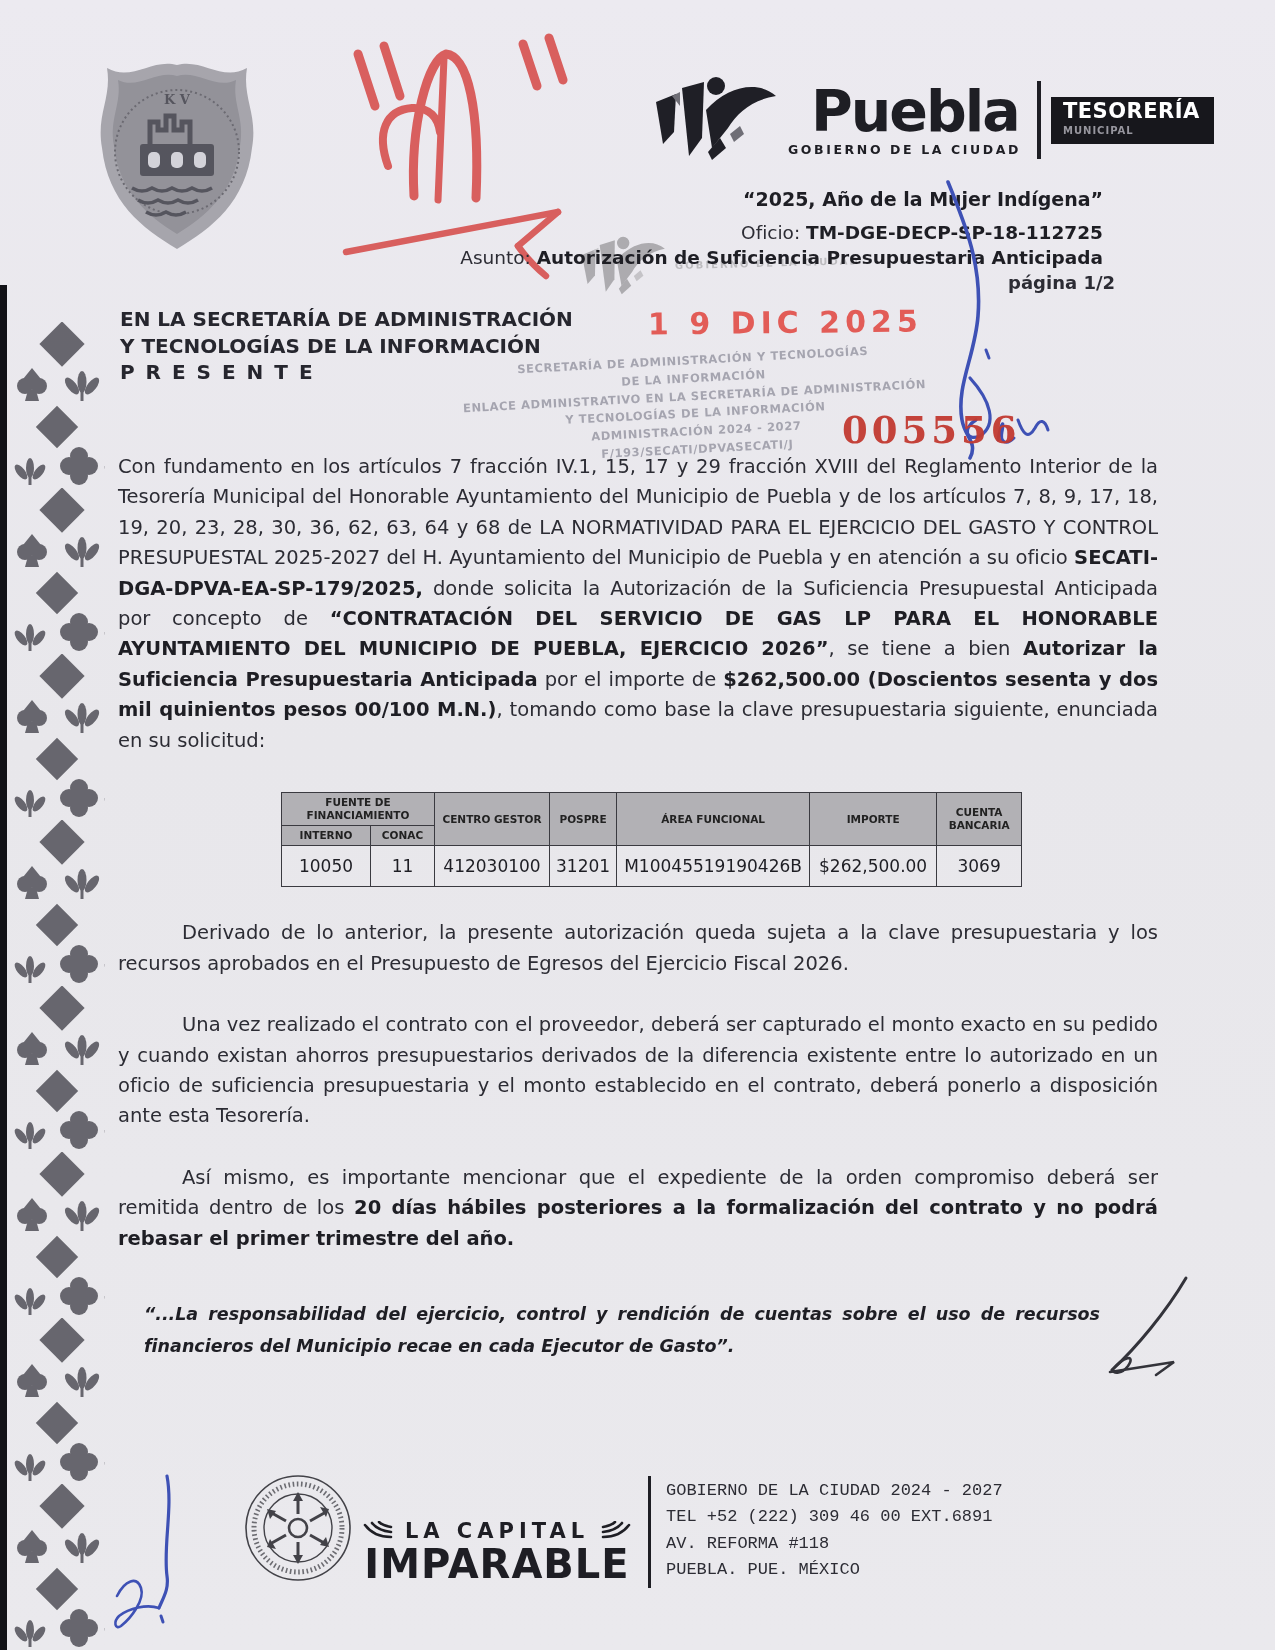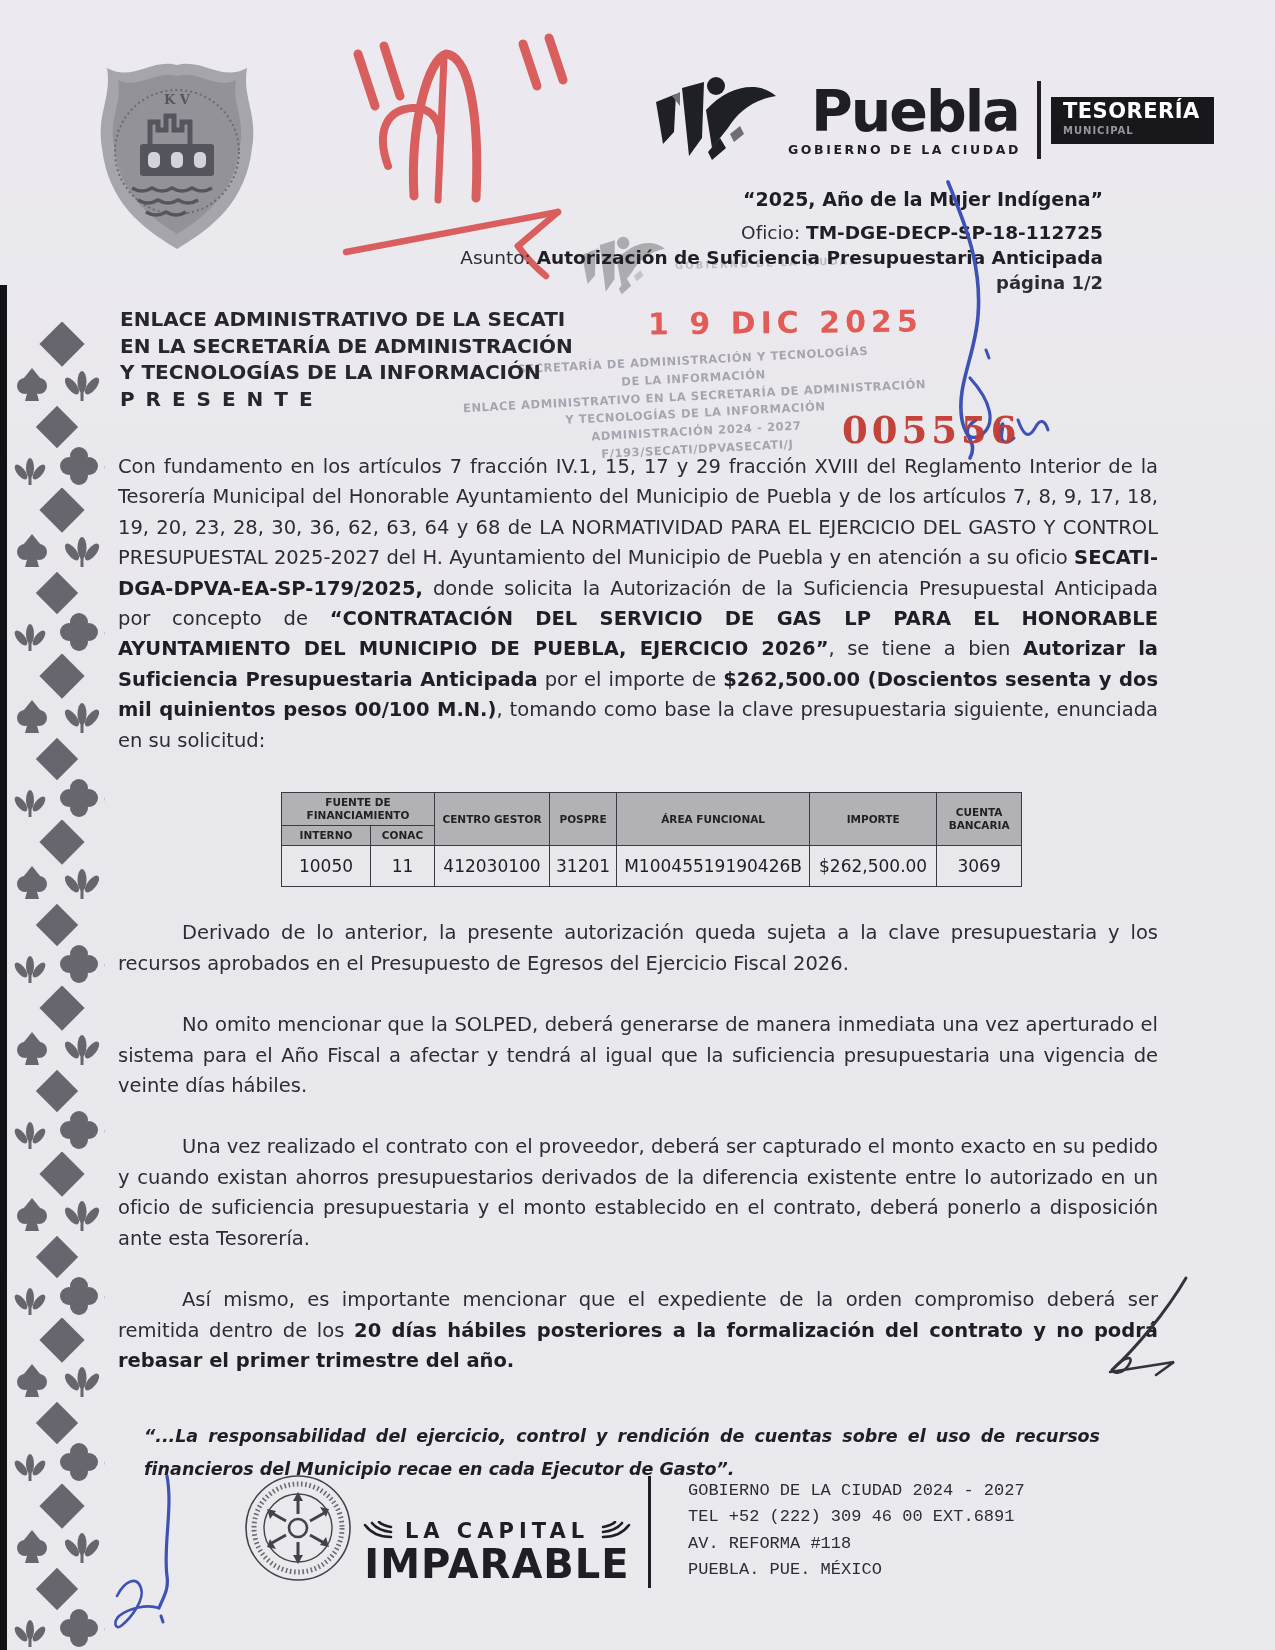--- a/index.html
+++ b/index.html
@@ -22,21 +22,21 @@
   .wordmark{display:flex;flex-direction:column;line-height:1;}
   .wordmark .brand{font-size:57px;font-weight:800;letter-spacing:-2px;color:var(--ink-strong);margin-left:23px;}
   .wordmark .brand-sub{font-size:12.5px;font-weight:700;letter-spacing:2.6px;color:var(--ink-strong);margin-top:4px;}
   .dept-bar{width:4px;height:78px;background:var(--ink-strong);margin-left:6px;}
   .dept-box{background:#17171c;color:#fff;padding:4px 14px 8px 12px;min-width:128px;}
   .dept-box .dept-name{font-size:21px;font-weight:800;letter-spacing:.5px;line-height:1;}
   .dept-box .dept-sub{font-size:10px;font-weight:700;letter-spacing:1px;color:#97969e;margin-top:3px;}
   #motto{position:absolute;right:172px;top:188px;font-size:19px;font-weight:700;color:var(--ink-strong);}
   #oficio-line{position:absolute;right:172px;top:222px;font-size:18.5px;text-align:right;}
   #asunto-line{position:absolute;right:172px;top:247px;font-size:18.5px;text-align:right;}
-  #page-indicator{position:absolute;right:172px;top:272px;font-size:18px;font-weight:700;text-align:right;}
+  #page-indicator{position:absolute;right:160px;top:272px;font-size:18px;font-weight:700;text-align:right;}
   .lbl{font-weight:400;color:var(--ink);}
   .val{font-weight:800;color:var(--ink-strong);}
   #ghost-stamp{position:absolute;left:575px;top:228px;opacity:.30;filter:grayscale(1);transform:rotate(-1.5deg);display:flex;align-items:center;gap:8px;}
   #ghost-stamp .ghost-sub{font-size:10px;font-weight:700;letter-spacing:2px;color:#55555f;}
   
   #date-stamp{position:absolute;left:648px;top:305px;font-size:30px;font-weight:700;letter-spacing:5px;color:var(--stamp_red);transform:rotate(-.6deg);opacity:.92;}
   #received-stamp{position:absolute;left:455px;top:352px;width:480px;text-align:center;transform:rotate(-3deg);color:var(--faded_stamp);opacity:.55;font-size:11.5px;font-weight:700;letter-spacing:.6px;line-height:1.55;}
   #folio{position:absolute;left:842px;top:408px;font-family:"DejaVu Serif",serif;font-size:37px;font-weight:700;letter-spacing:4px;color:var(--folio_red);opacity:.95;}
   #rubric-top{position:absolute;left:918px;top:172px;}
   #pen-check{position:absolute;left:1082px;top:1272px;}
@@ -58,21 +58,21 @@
   .w-interno{width:80px}.w-conac{width:55px}.w-centro{width:106px}.w-pospre{width:56px}.w-area{width:184px}.w-importe{width:118px}.w-cuenta{width:76px}
   
   #footer{position:absolute;left:100px;top:1458px;width:1090px;height:180px;}
   #footer-squiggle{position:absolute;left:5px;top:10px;}
   #seal{position:absolute;left:142px;top:14px;opacity:.85;}
   #slogan{position:absolute;left:262px;top:32px;width:270px;text-align:center;color:var(--ink-strong);}
   #slogan .cap-row{display:flex;align-items:center;justify-content:center;gap:12px;margin-top:29px;}
   #slogan .cap-text{font-size:21px;font-weight:800;letter-spacing:5px;}
   #slogan .imp-text{font-size:40px;font-weight:900;letter-spacing:1px;line-height:1.05;}
   #footer-divider{position:absolute;left:548px;top:18px;width:2.5px;height:112px;background:var(--ink-strong);}
-  #footer-contact{position:absolute;left:588px;top:20px;font-family:"Liberation Mono","DejaVu Sans Mono",monospace;font-size:17px;line-height:1.55;color:var(--ink);white-space:pre;}
+  #footer-contact{position:absolute;left:566px;top:20px;font-family:"Liberation Mono","DejaVu Sans Mono",monospace;font-size:17px;line-height:1.55;color:var(--ink);white-space:pre;}
   
   #talavera-strip{position:absolute;left:10px;top:322px;}
 </style>
 </head>
 <body>
 
 <div id="page">
 
   <div class="edge-strip"></div>
 
@@ -200,21 +200,20 @@
       <div class="stamp-line">SECRETARÍA DE ADMINISTRACIÓN Y TECNOLOGÍAS</div>
       <div class="stamp-line">DE LA INFORMACIÓN</div>
       <div class="stamp-line">ENLACE ADMINISTRATIVO EN LA SECRETARÍA DE ADMINISTRACIÓN</div>
       <div class="stamp-line">Y TECNOLOGÍAS DE LA INFORMACIÓN</div>
       <div class="stamp-line">ADMINISTRACIÓN 2024 - 2027</div>
       <div class="stamp-line">F/193/SECATI/DPVASECATI/J</div>
     </div>
   <div id="folio">005556</div>
 
   <div id="recipient">
-      <div class="recipient-line">ENLACE ADMINISTRATIVO DE LA SECATI</div>
       <div class="recipient-line">EN LA SECRETARÍA DE ADMINISTRACIÓN</div>
       <div class="recipient-line">Y TECNOLOGÍAS DE LA INFORMACIÓN</div>
       <div class="recipient-line">P R E S E N T E</div>
     </div>
 
   <div id="main-col">
     <div>
         <p class="para first"><span>Con fundamento en los artículos 7 fracción IV.1, 15, 17 y 29 fracción XVIII del Reglamento Interior de la Tesorería Municipal del Honorable Ayuntamiento del Municipio de Puebla y de los artículos 7, 8, 9, 17, 18, 19, 20, 23, 28, 30, 36, 62, 63, 64 y 68 de LA NORMATIVIDAD PARA EL EJERCICIO DEL GASTO Y CONTROL PRESUPUESTAL 2025-2027 del H. Ayuntamiento del Municipio de Puebla y en atención a su oficio </span><span class="b">SECATI-DGA-DPVA-EA-SP-179/2025,</span><span> donde solicita la Autorización de la Suficiencia Presupuestal Anticipada por concepto de </span><span class="b">“CONTRATACIÓN DEL SERVICIO DE GAS LP PARA EL HONORABLE AYUNTAMIENTO DEL MUNICIPIO DE PUEBLA, EJERCICIO 2026”</span><span>, se tiene a bien </span><span class="b">Autorizar la Suficiencia Presupuestaria Anticipada</span><span> por el importe de </span><span class="b">$262,500.00 (Doscientos sesenta y dos mil quinientos pesos 00/100 M.N.)</span><span>, tomando como base la clave presupuestaria siguiente, enunciada en su solicitud:</span></p>
       </div>
 
@@ -239,21 +238,20 @@
         <td>31201</td>
         <td>M10045519190426B</td>
         <td>$262,500.00</td>
         <td>3069</td>
       </tr>
     </tbody>
       </table>
 
     <div>
         <p class="para indent"><span>Derivado de lo anterior, la presente autorización queda sujeta a la clave presupuestaria y los recursos aprobados en el Presupuesto de Egresos del Ejercicio Fiscal 2026.</span></p>
-        <p class="para indent"><span>No omito mencionar que la SOLPED, deberá generarse de manera inmediata una vez aperturado el sistema para el Año Fiscal a afectar y tendrá al igual que la suficiencia presupuestaria una vigencia de veinte días hábiles.</span></p>
         <p class="para indent"><span>Una vez realizado el contrato con el proveedor, deberá ser capturado el monto exacto en su pedido y cuando existan ahorros presupuestarios derivados de la diferencia existente entre lo autorizado en un oficio de suficiencia presupuestaria y el monto establecido en el contrato, deberá ponerlo a disposición ante esta Tesorería.</span></p>
         <p class="para indent"><span>Así mismo, es importante mencionar que el expediente de la orden compromiso deberá ser remitida dentro de los </span><span class="b">20 días hábiles posteriores a la formalización del contrato y no podrá rebasar el primer trimestre del año.</span></p>
         <p class="para quote"><span class="b i">“...La responsabilidad del ejercicio, control y rendición de cuentas sobre el uso de recursos financieros del Municipio recae en cada Ejecutor de Gasto”.</span></p>
       </div>
 
   </div>
 
   <svg id="pen-check" width="115" height="115" viewBox="0 0 115 115">
     <g fill="none" stroke="var(--pen_dark,#33333a)" stroke-linecap="round">
       <path d="M104,6 C84,40 54,76 30,98" stroke-width="3"></path>

